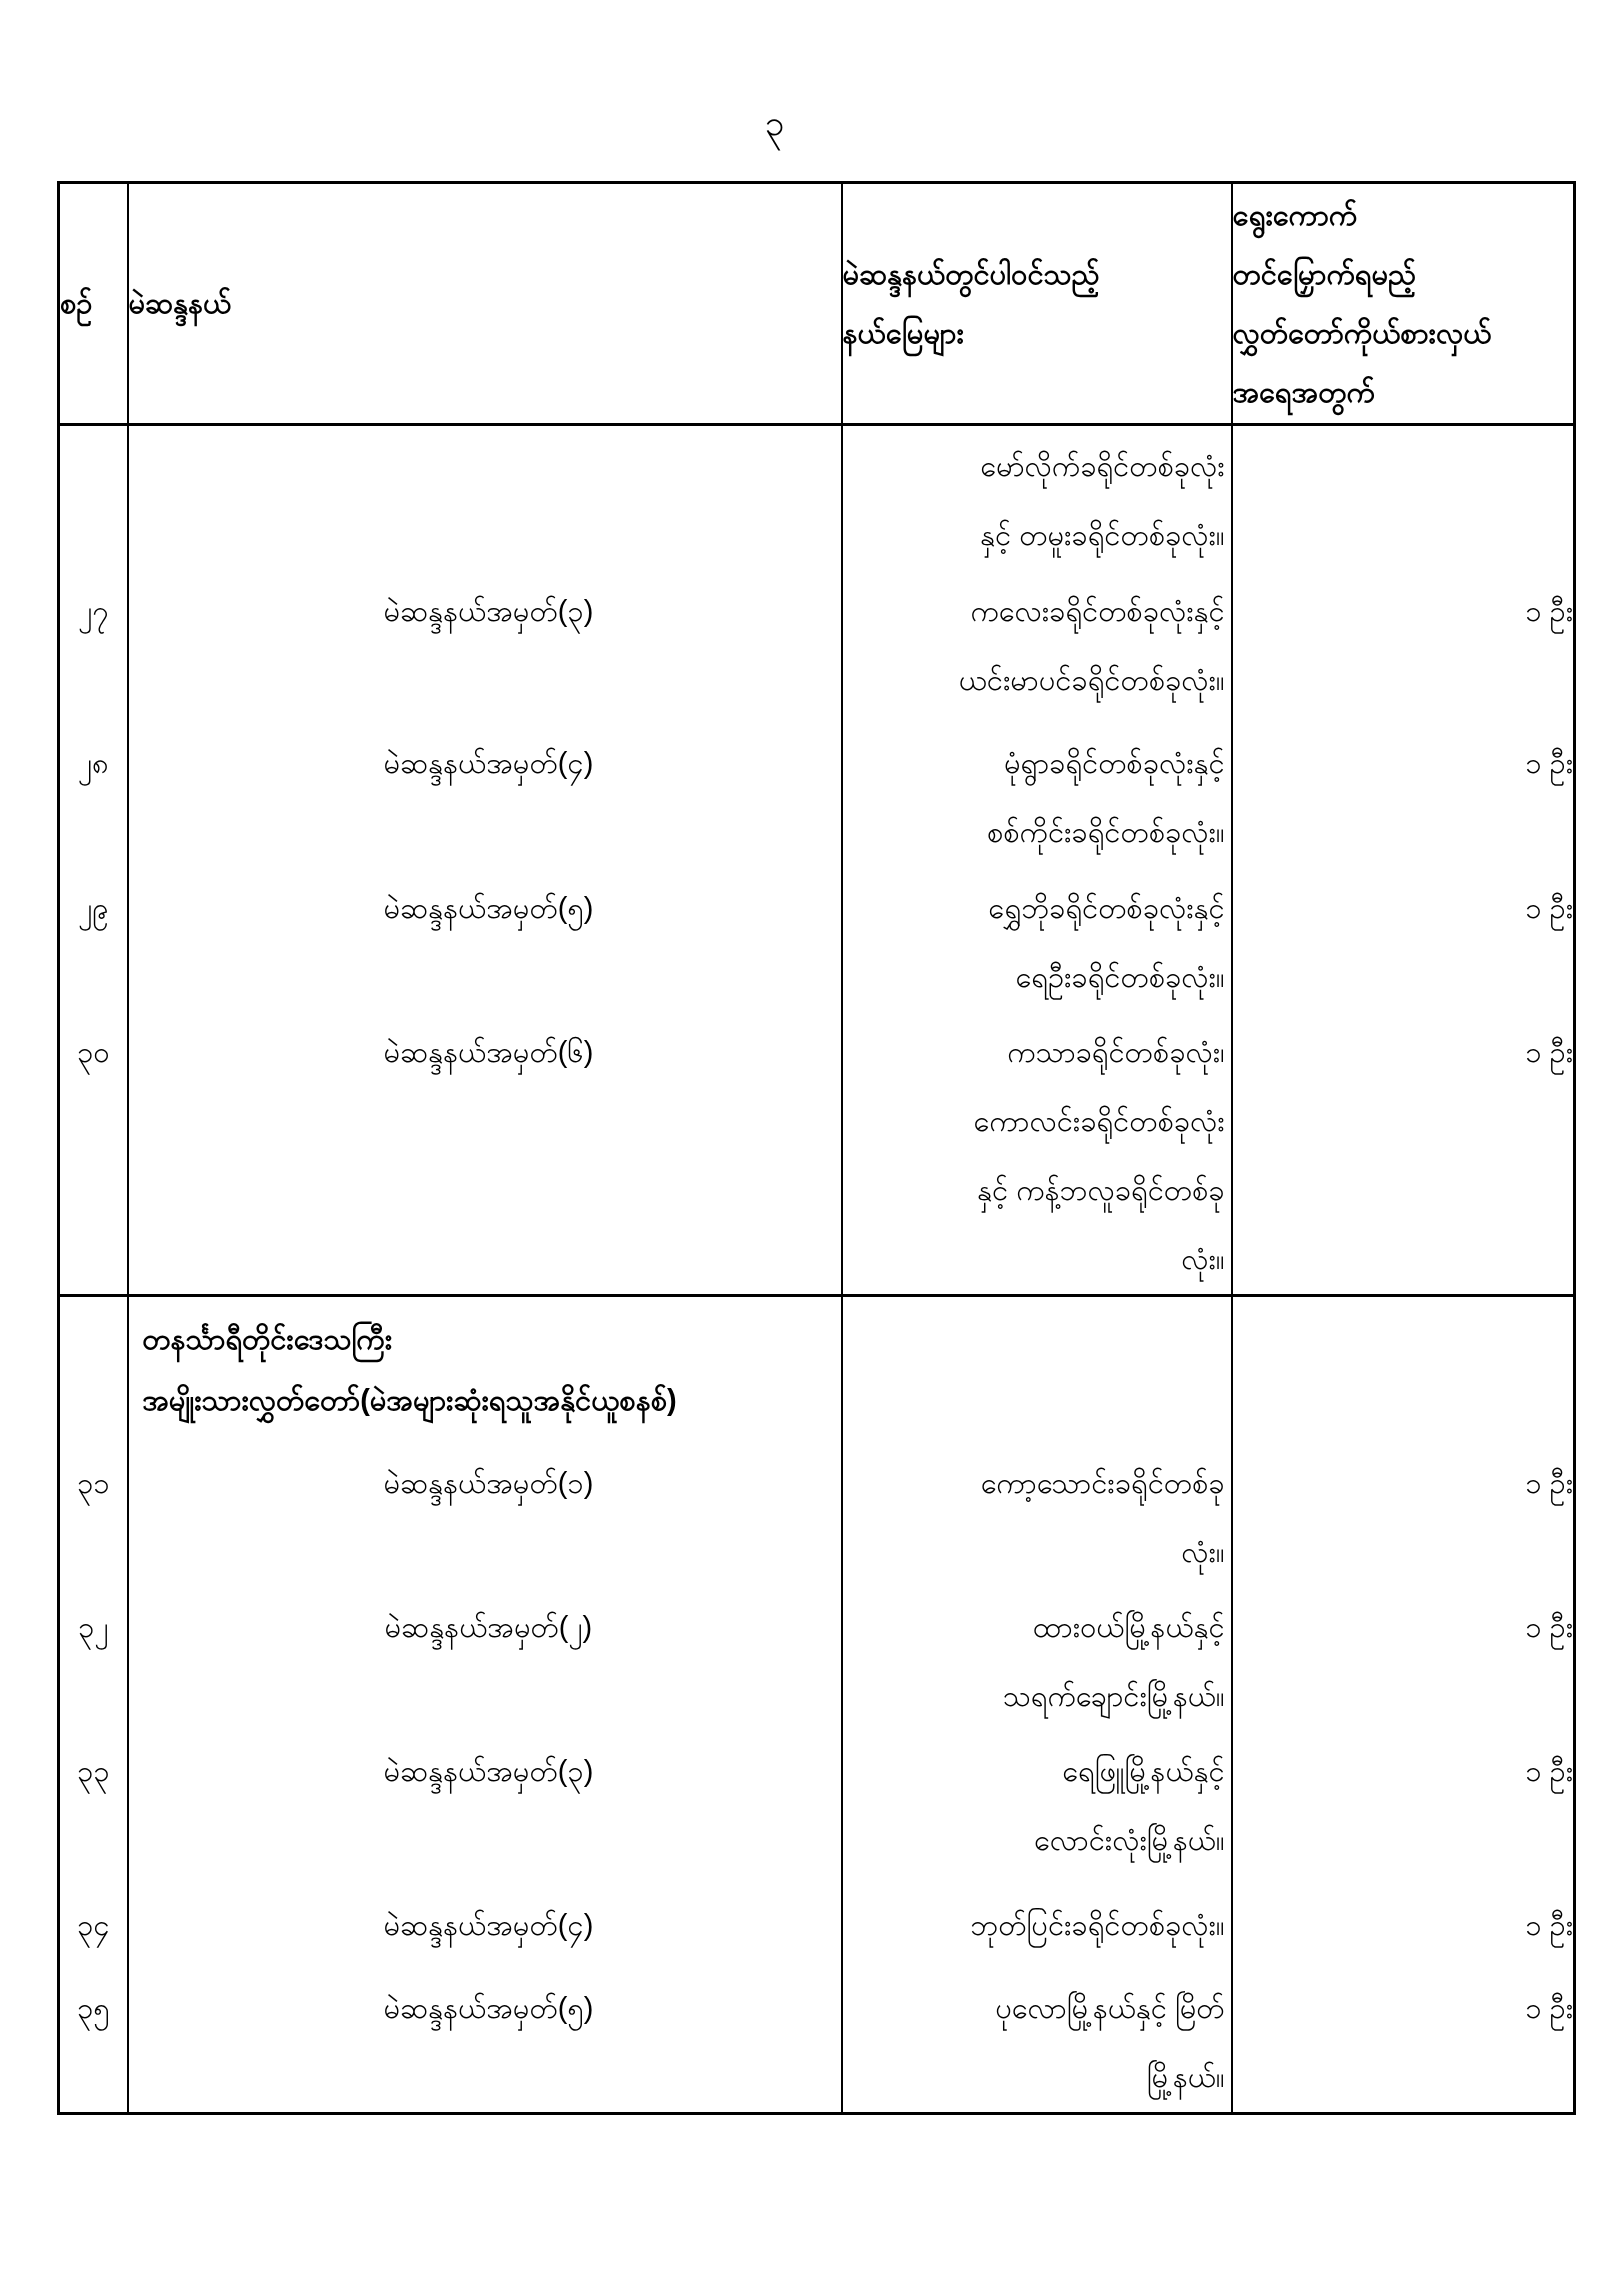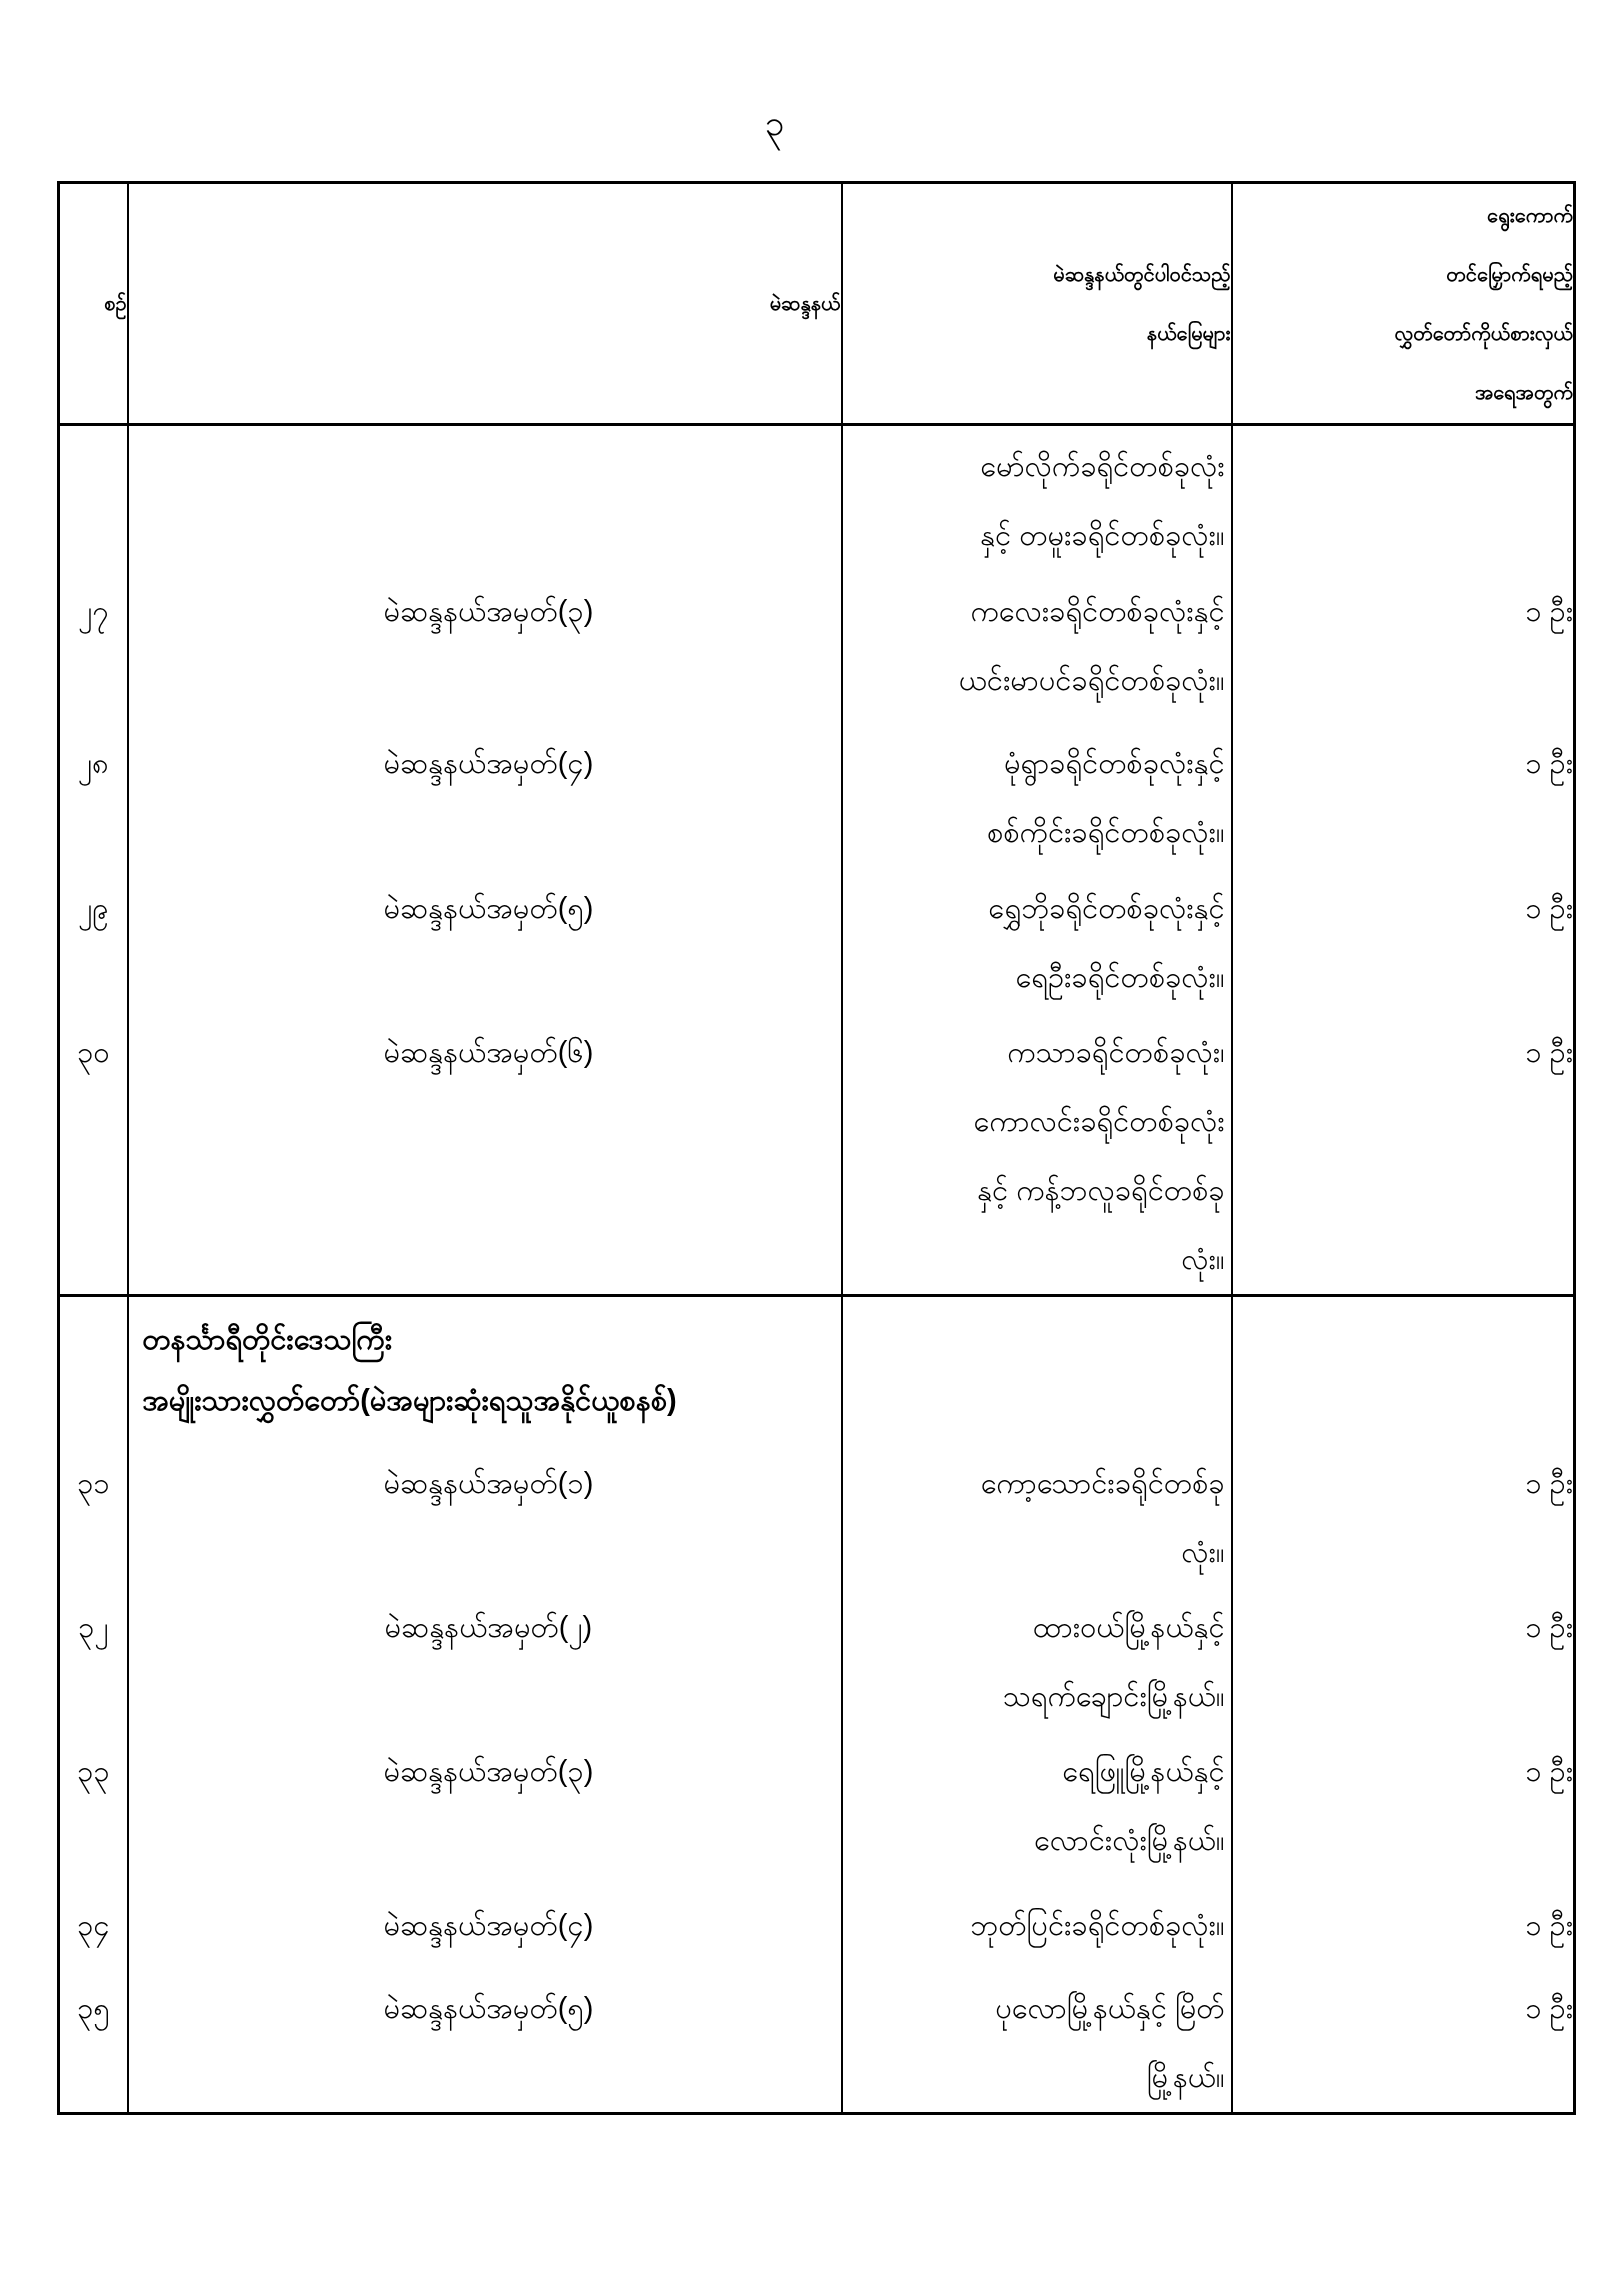--- a/index.html
+++ b/index.html
@@ -39,22 +39,22 @@
     border-right: 2.9px solid #000;
     padding: 0;
     vertical-align: top;
     font-weight: normal;
     white-space: pre-line;
     overflow: hidden;
   }
   .doc-table thead th {
     border-bottom: 3.9px solid #000;
     vertical-align: middle;
-    text-align: right;
-    font-size: 20px;
+    text-align: left;
+    font-size: 29px;
     line-height: 59px;
     font-weight: 700;
     height: 239px;
   }
   .doc-table td {
     font-size: 29px;
     line-height: 69px;
     padding-top: 5.9px;
   }
   td.cell-serial { text-align: center; }

